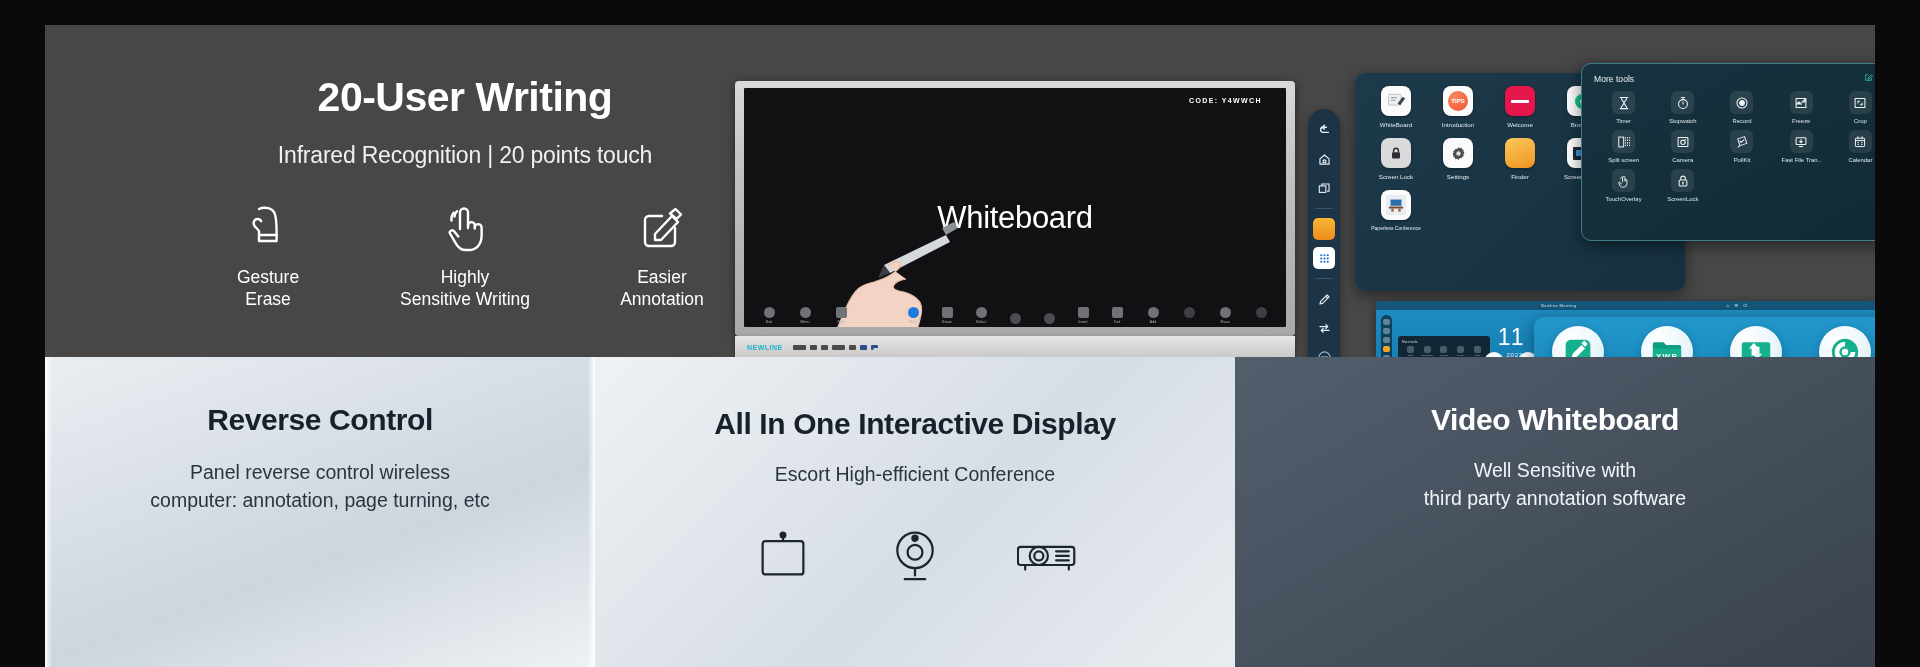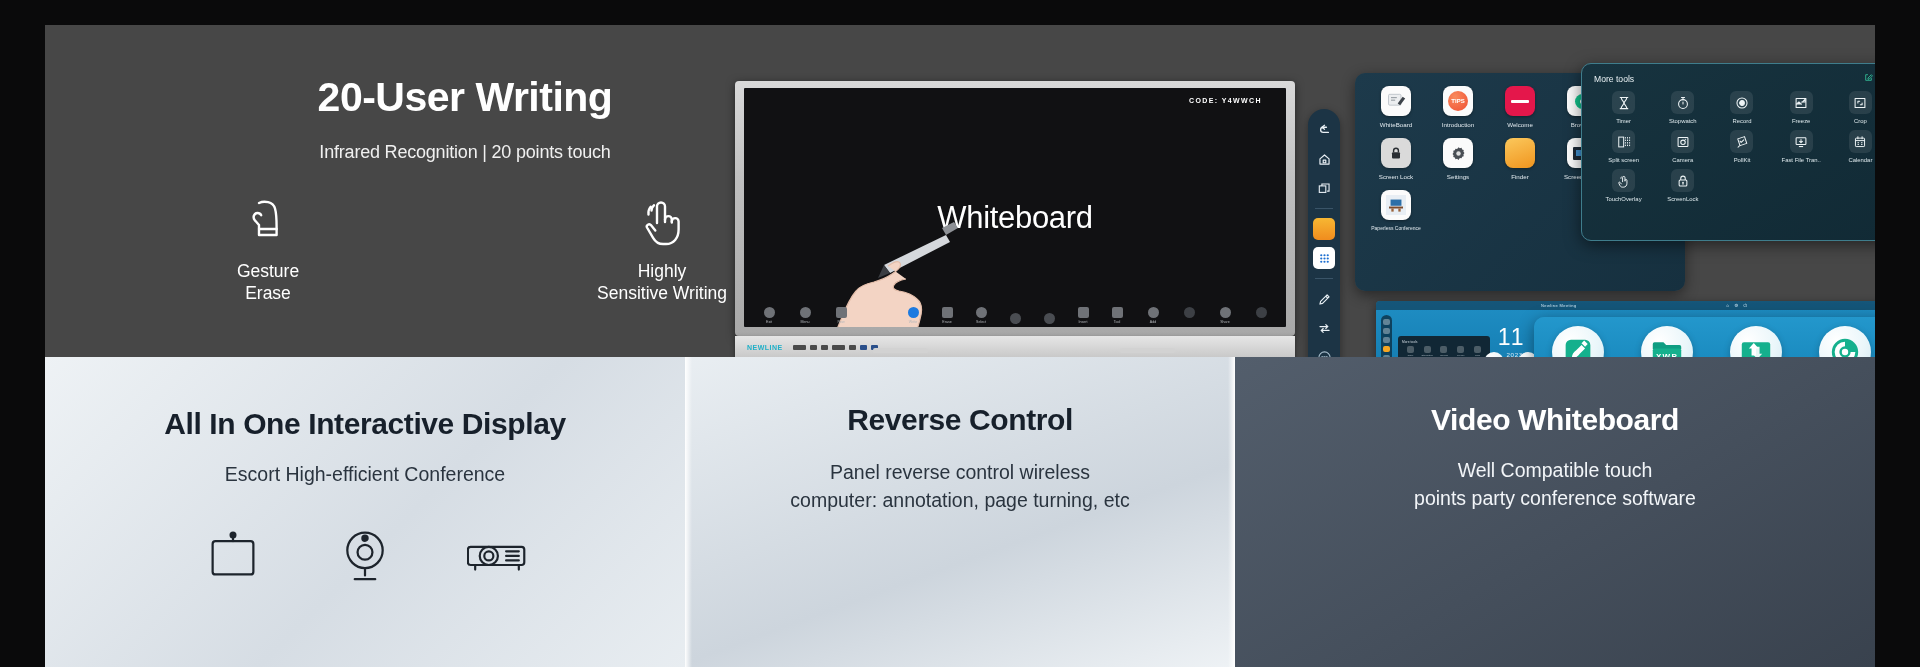--- a/index.html
+++ b/index.html
@@ -17,21 +17,21 @@
     background: #474747;
   }
 
   
   .feat-block { position: absolute; left: 150px; top: 50px; width: 540px; text-align: center; }
   .feat-title {
     font-size: 41px; font-weight: 700; color: #ffffff; letter-spacing: -0.5px;
     line-height: 1.1;
   }
   .feat-sub {
-    margin-top: 22px; font-size: 18px; color: #f0f0f0; font-weight: 400; letter-spacing: -0.2px;
+    margin-top: 22px; font-size: 23px; color: #f0f0f0; font-weight: 400; letter-spacing: -0.2px;
   }
   .feat-icons { margin-top: 32px; display: flex; justify-content: space-between; padding: 0 8px; }
   .feat-item { width: 130px; display: flex; flex-direction: column; align-items: center; }
   .feat-ic { height: 54px; display: flex; align-items: center; justify-content: center; }
   .feat-ic svg { display: block; }
   .feat-lab {
     margin-top: 12px; font-size: 17.5px; color: #ffffff; line-height: 1.25; font-weight: 400;
   }
 
   
@@ -268,20 +268,33 @@
               <path d="M9.5 17.5a10 10 0 0 1 2.2-7.8"></path>
             </svg>
           </div>
           <div class="feat-lab">
             <span>Highly</span><br>
             <span>Sensitive Writing</span>
           </div>
         </div>
 
 
+        <div class="feat-item">
+          <div class="feat-ic">
+            <svg width="46" height="48" viewBox="0 0 46 48" fill="none" stroke="#fff" stroke-width="2.4" stroke-linecap="round" stroke-linejoin="round">
+              <path d="M36 24v14a4 4 0 0 1-4 4H10a4 4 0 0 1-4-4V16a4 4 0 0 1 4-4h13"></path>
+              <path d="M16 30 33 12l6 6-17 18h-6z"></path>
+              <path d="M31 9.5 36.5 5 42 10.5 37.5 15z"></path>
+            </svg>
+          </div>
+          <div class="feat-lab">
+            <span>Easier</span><br>
+            <span>Annotation</span>
+          </div>
+        </div>
 
       </div>
     </div>
 
     <div class="display-wrap">
       <div class="display-bezel">
         <div class="display-screen">
           <div class="code-badge">CODE: Y4WWCH</div>
           <div class="wb-text">Whiteboard</div>
 
@@ -851,20 +864,30 @@
         </div>
         <div class="co-l">Browser</div>
       </div>
 
     </div>
 
   </div>
 
   <div class="cards">
 
+    <div class="card light2 card-2">
+      <div class="card-sep" style="left:-7px;"></div>
+      <div class="c-title t2">Reverse Control</div>
+      <div class="c-sub s2">
+        <span>Panel reverse control wireless</span><br>
+        <span>computer: annotation, page turning, etc</span>
+      </div>
+      <div class="card-sep" style="right:-7px;"></div>
+    </div>
+
     <div class="card light card-1">
       <div class="c-title t1">All In One Interactive Display</div>
       <div class="c-sub s1">Escort High-efficient Conference</div>
       <div class="c-icons">
         <div class="c-ic">
           <svg width="52" height="50" viewBox="0 0 56 54" fill="none" stroke="#1d242c" stroke-width="2.4" stroke-linejoin="round">
             <rect x="6" y="12" width="44" height="36" rx="3"></rect>
             <path d="M28 12V8" stroke-linecap="round"></path>
             <circle cx="28" cy="5.5" r="2.6" fill="#1d242c"></circle>
           </svg>
@@ -883,35 +906,25 @@
             <path d="M4 14h56a3 3 0 0 1 3 3v14a3 3 0 0 1-3 3H4a3 3 0 0 1-3-3V17a3 3 0 0 1 3-3z"></path>
             <circle cx="24" cy="24" r="10"></circle>
               <circle cx="24" cy="24" r="5"></circle>
             <path d="M43 19h14M43 24h14M43 29h14" stroke-linecap="round"></path>
             <path d="M9 34v5M57 34v5" stroke-linecap="round"></path>
           </svg>
         </div>
       </div>
     </div>
 
-    <div class="card light2 card-2">
-      <div class="card-sep" style="left:-7px;"></div>
-      <div class="c-title t2">Reverse Control</div>
-      <div class="c-sub s2">
-        <span>Panel reverse control wireless</span><br>
-        <span>computer: annotation, page turning, etc</span>
-      </div>
-      <div class="card-sep" style="right:-7px;"></div>
-    </div>
-
     <div class="card dark card-3">
       <div class="c-title t3">Video Whiteboard</div>
       <div class="c-sub s3">
-        <span>Well Compatible touch</span><br>
-        <span>points party conference software</span>
+        <span>Well Sensitive with</span><br>
+        <span>third party annotation software</span>
       </div>
     </div>
 
   </div>
 
   <div class="gutter-t"></div>
   <div class="gutter-l"></div>
   <div class="gutter-r"></div>
 
 </div>

